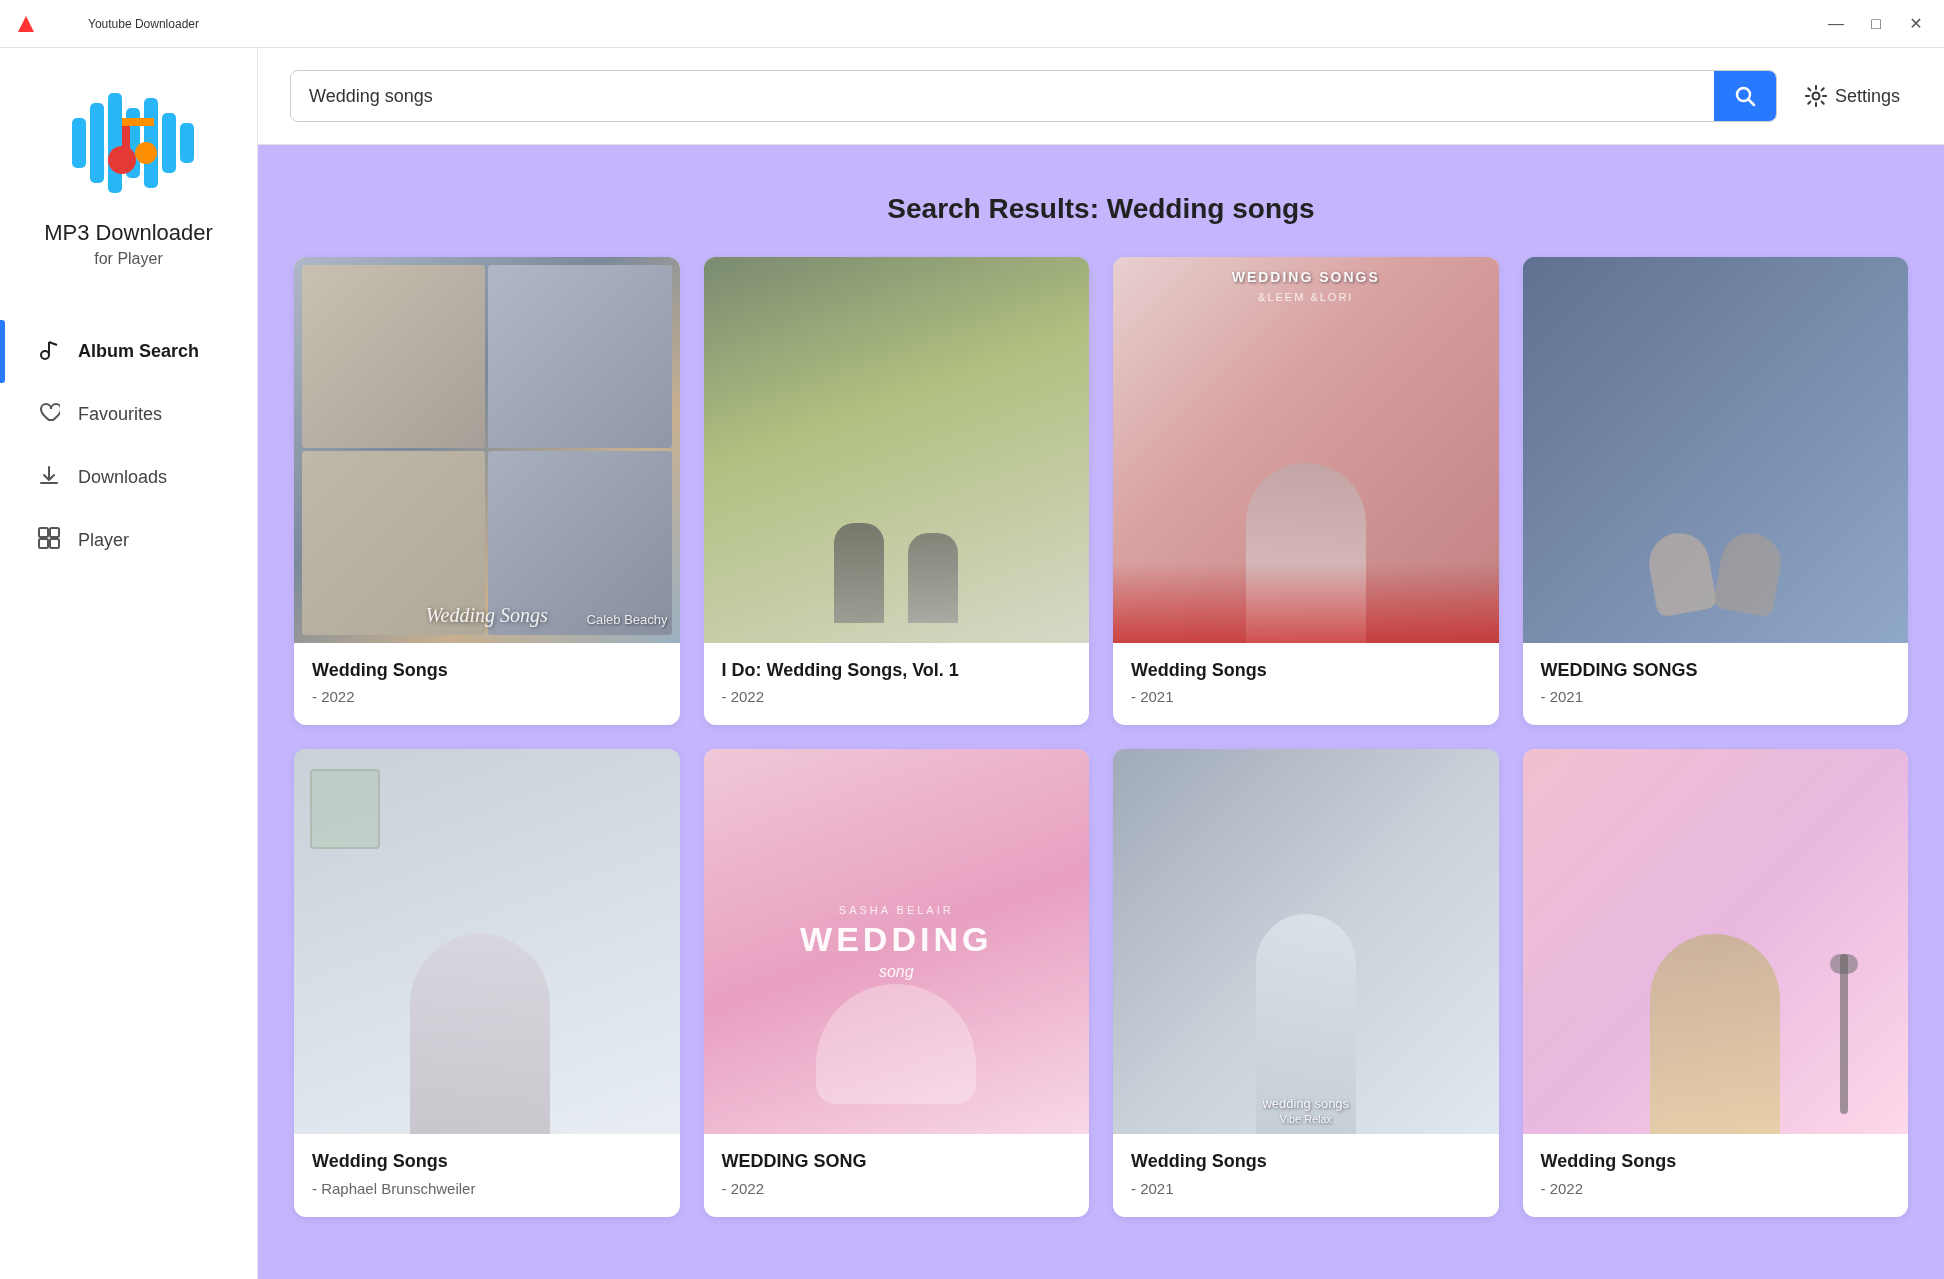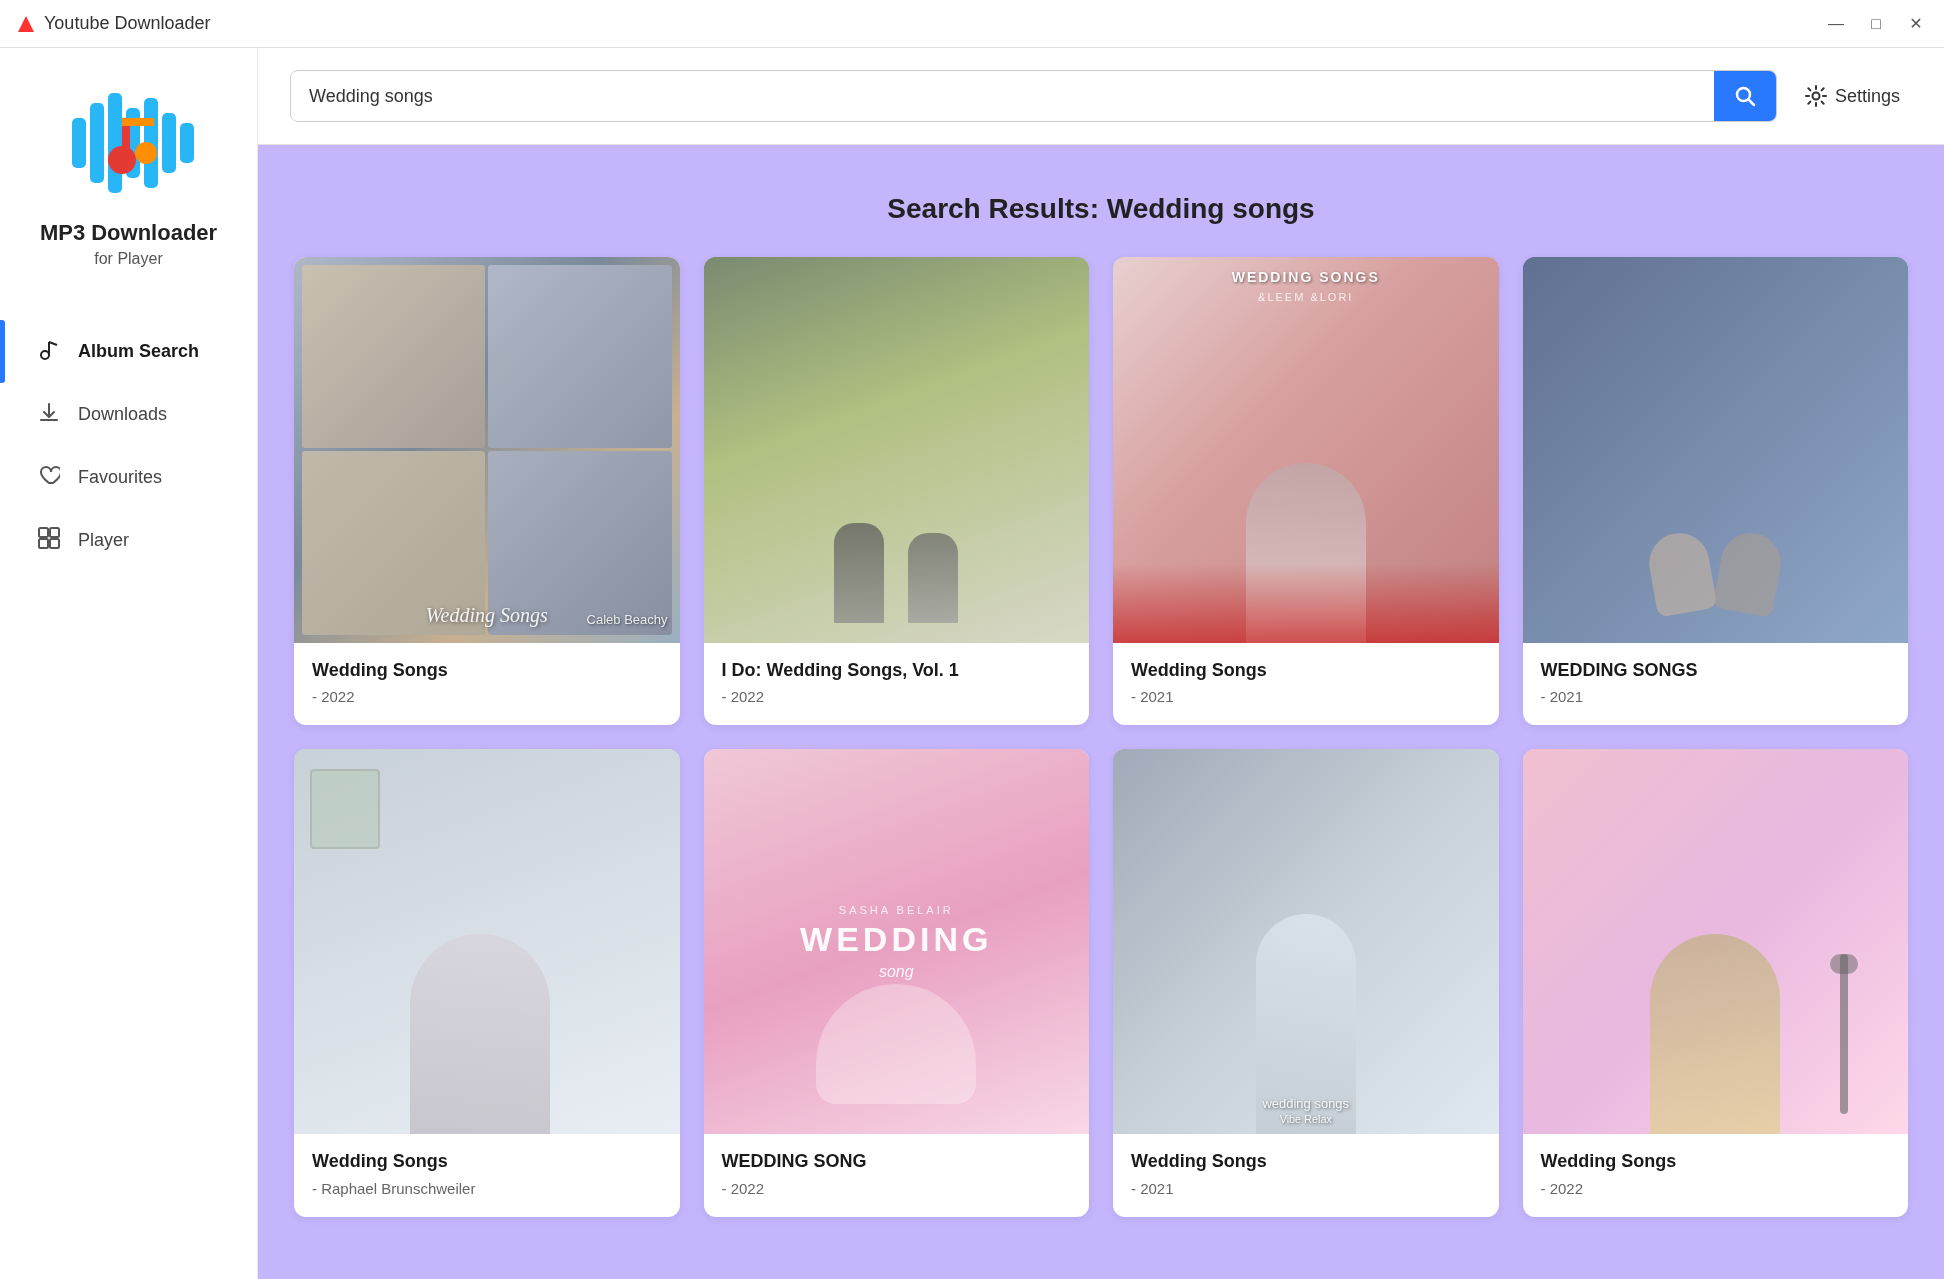--- a/index.html
+++ b/index.html
@@ -27,22 +27,23 @@
     .titlebar-left {
       display: flex;
       align-items: center;
       gap: 8px;
     }
     .titlebar-icon {
       width: 20px;
       height: 20px;
     }
     .titlebar-title {
-      font-size: 18px;
+      font-size: 12px;
       color: #333;
+      margin-left: 44px;
     }
     .titlebar-controls {
       display: flex;
       gap: 16px;
       align-items: center;
     }
     .titlebar-btn {
       cursor: pointer;
       font-size: 16px;
       color: #555;
@@ -82,21 +83,21 @@
     }
 
     .logo-icon {
       width: 130px;
       height: 130px;
       margin-bottom: 12px;
     }
 
     .app-name {
       font-size: 22px;
-      font-weight: 700;
+      font-weight: 400;
       color: #222;
       text-align: center;
     }
 
     .app-subtitle {
       font-size: 16px;
       color: #555;
       text-align: center;
       margin-top: 4px;
     }
@@ -406,34 +407,34 @@
             <line x1="11" y1="17" x2="11" y2="4" stroke="#222" stroke-width="2"></line>
             <line x1="11" y1="4" x2="19" y2="7" stroke="#222" stroke-width="2"></line>
           </svg>
         </span>
         <span>Album Search</span>
       </div>
 
       <div class="nav-item">
         <span class="nav-icon">
           <svg width="22" height="22" viewBox="0 0 22 22" fill="none">
+            <path d="M11 19s-8-5.5-8-11a5 5 0 0110 0 5 5 0 0110 0c0 5.5-8 11-8 11 0 0 0 0 0 0z" stroke="#555" stroke-width="2" fill="none"></path>
+          </svg>
+        </span>
+        <span>Favourites</span>
+      </div>
+
+      <div class="nav-item">
+        <span class="nav-icon">
+          <svg width="22" height="22" viewBox="0 0 22 22" fill="none">
             <path d="M11 3v12M6 11l5 5 5-5" stroke="#555" stroke-width="2" stroke-linecap="round" stroke-linejoin="round"></path>
             <line x1="3" y1="19" x2="19" y2="19" stroke="#555" stroke-width="2" stroke-linecap="round"></line>
           </svg>
         </span>
         <span>Downloads</span>
-      </div>
-
-      <div class="nav-item">
-        <span class="nav-icon">
-          <svg width="22" height="22" viewBox="0 0 22 22" fill="none">
-            <path d="M11 19s-8-5.5-8-11a5 5 0 0110 0 5 5 0 0110 0c0 5.5-8 11-8 11 0 0 0 0 0 0z" stroke="#555" stroke-width="2" fill="none"></path>
-          </svg>
-        </span>
-        <span>Favourites</span>
       </div>
 
       <div class="nav-item">
         <span class="nav-icon">
           <svg width="22" height="22" viewBox="0 0 22 22" fill="none">
             <rect x="1" y="1" width="9" height="9" rx="1.5" stroke="#555" stroke-width="2"></rect>
             <rect x="12" y="1" width="9" height="9" rx="1.5" stroke="#555" stroke-width="2"></rect>
             <rect x="1" y="12" width="9" height="9" rx="1.5" stroke="#555" stroke-width="2"></rect>
             <rect x="12" y="12" width="9" height="9" rx="1.5" stroke="#555" stroke-width="2"></rect>
           </svg>

